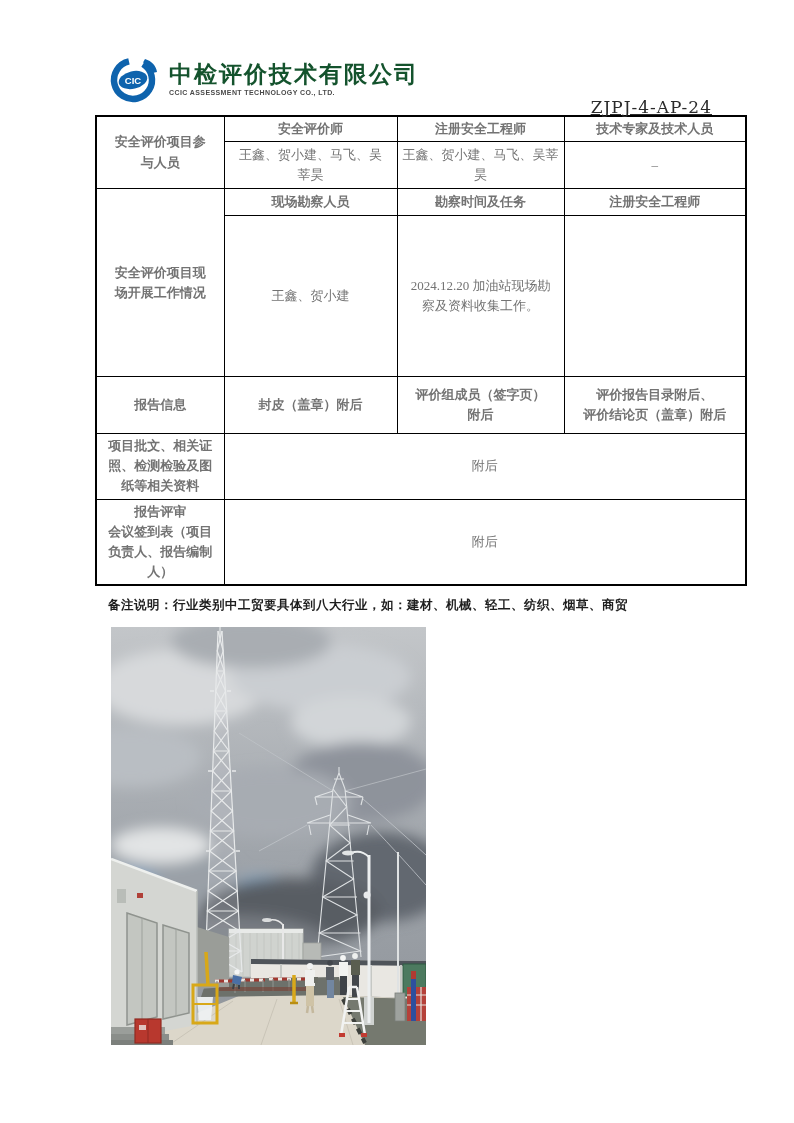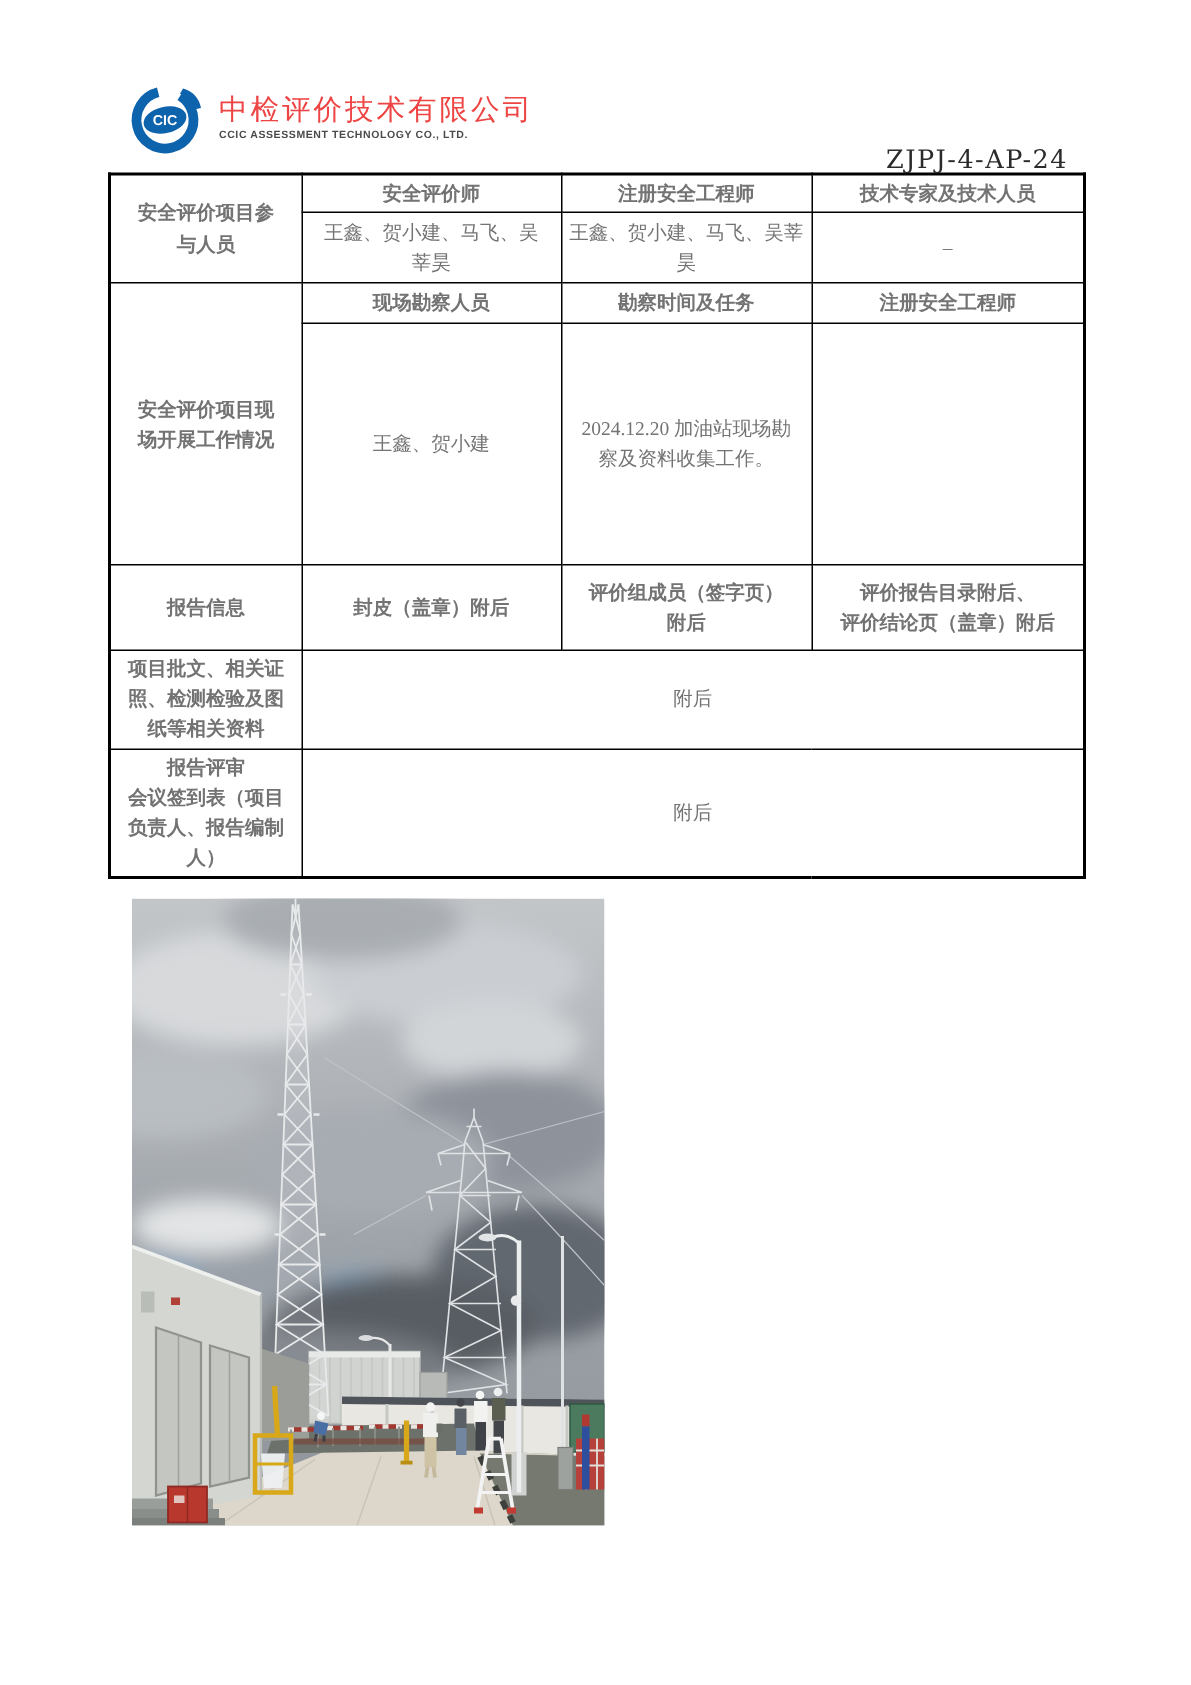--- a/index.html
+++ b/index.html
@@ -4,39 +4,40 @@
 <style>
   * { margin: 0; padding: 0; box-sizing: border-box; }
   html, body { background: #ffffff; }
   body {
     width: 794px; height: 1123px;
     font-family: "Liberation Serif", "DejaVu Serif", serif;
     color: #1f1f1f;
     position: relative;
     overflow: hidden;
   }
-  .page { padding: 52px 72px 0 72px; position: relative; }
+  .page { padding: 52px 72px 0 95px; position: relative; }
 
   
   .hdr { position: relative; height: 63px; }
   .logo-block { display: flex; align-items: center; gap: 8px; position: absolute; left: 12px; top: 0; }
   .logo { width: 54px; height: 54px; }
   .company-cn {
-    font-size: 19px; font-weight: normal; color: #ef4444;
+    font-size: 23px; font-weight: bold; color: #14532d;
     letter-spacing: 2px; line-height: 1.1;
   }
   .company-en {
     font-family: "Liberation Sans", sans-serif;
     font-size: 7px; font-weight: bold; color: #4a4a4a; letter-spacing: .4px;
     margin-top: 2px;
   }
   .doc-number {
     position: absolute; right: 10px; bottom: -2px;
     font-size: 17px; color: #2b2b2b; letter-spacing: 1px;
     font-family: "DejaVu Serif", serif;
+    text-decoration: underline;
   }
 
   
   table.main { border-collapse: collapse; width: 650px; table-layout: fixed; border: 2px solid #000; }
   table.main td {
     border: 1px solid #000;
     text-align: center; vertical-align: middle;
     font-size: 13px; line-height: 1.55; color: #737373;
     padding: 2px 4px;
   }
@@ -135,20 +136,21 @@
     <tr class="r-review">
       <td class="hd pre">报告评审
 会议签到表（项目
 负责人、报告编制
 人）</td>
       <td colspan="3">附后</td>
     </tr>
   </tbody>
     </table>
 
+  <div class="note">备注说明：行业类别中工贸要具体到八大行业，如：建材、机械、轻工、纺织、烟草、商贸</div>
 
   <div class="photo-wrap">
     <svg viewBox="0 0 315 418" preserveAspectRatio="none">
       <defs>
         <linearGradient id="sky" x1="0" y1="0" x2="0" y2="1">
           <stop offset="0" stop-color="#c3c6c9"></stop>
           <stop offset="0.55" stop-color="#9fa4aa"></stop>
           <stop offset="1" stop-color="#8f949a"></stop>
         </linearGradient>
         <filter id="soft" x="-40%" y="-40%" width="180%" height="180%">

